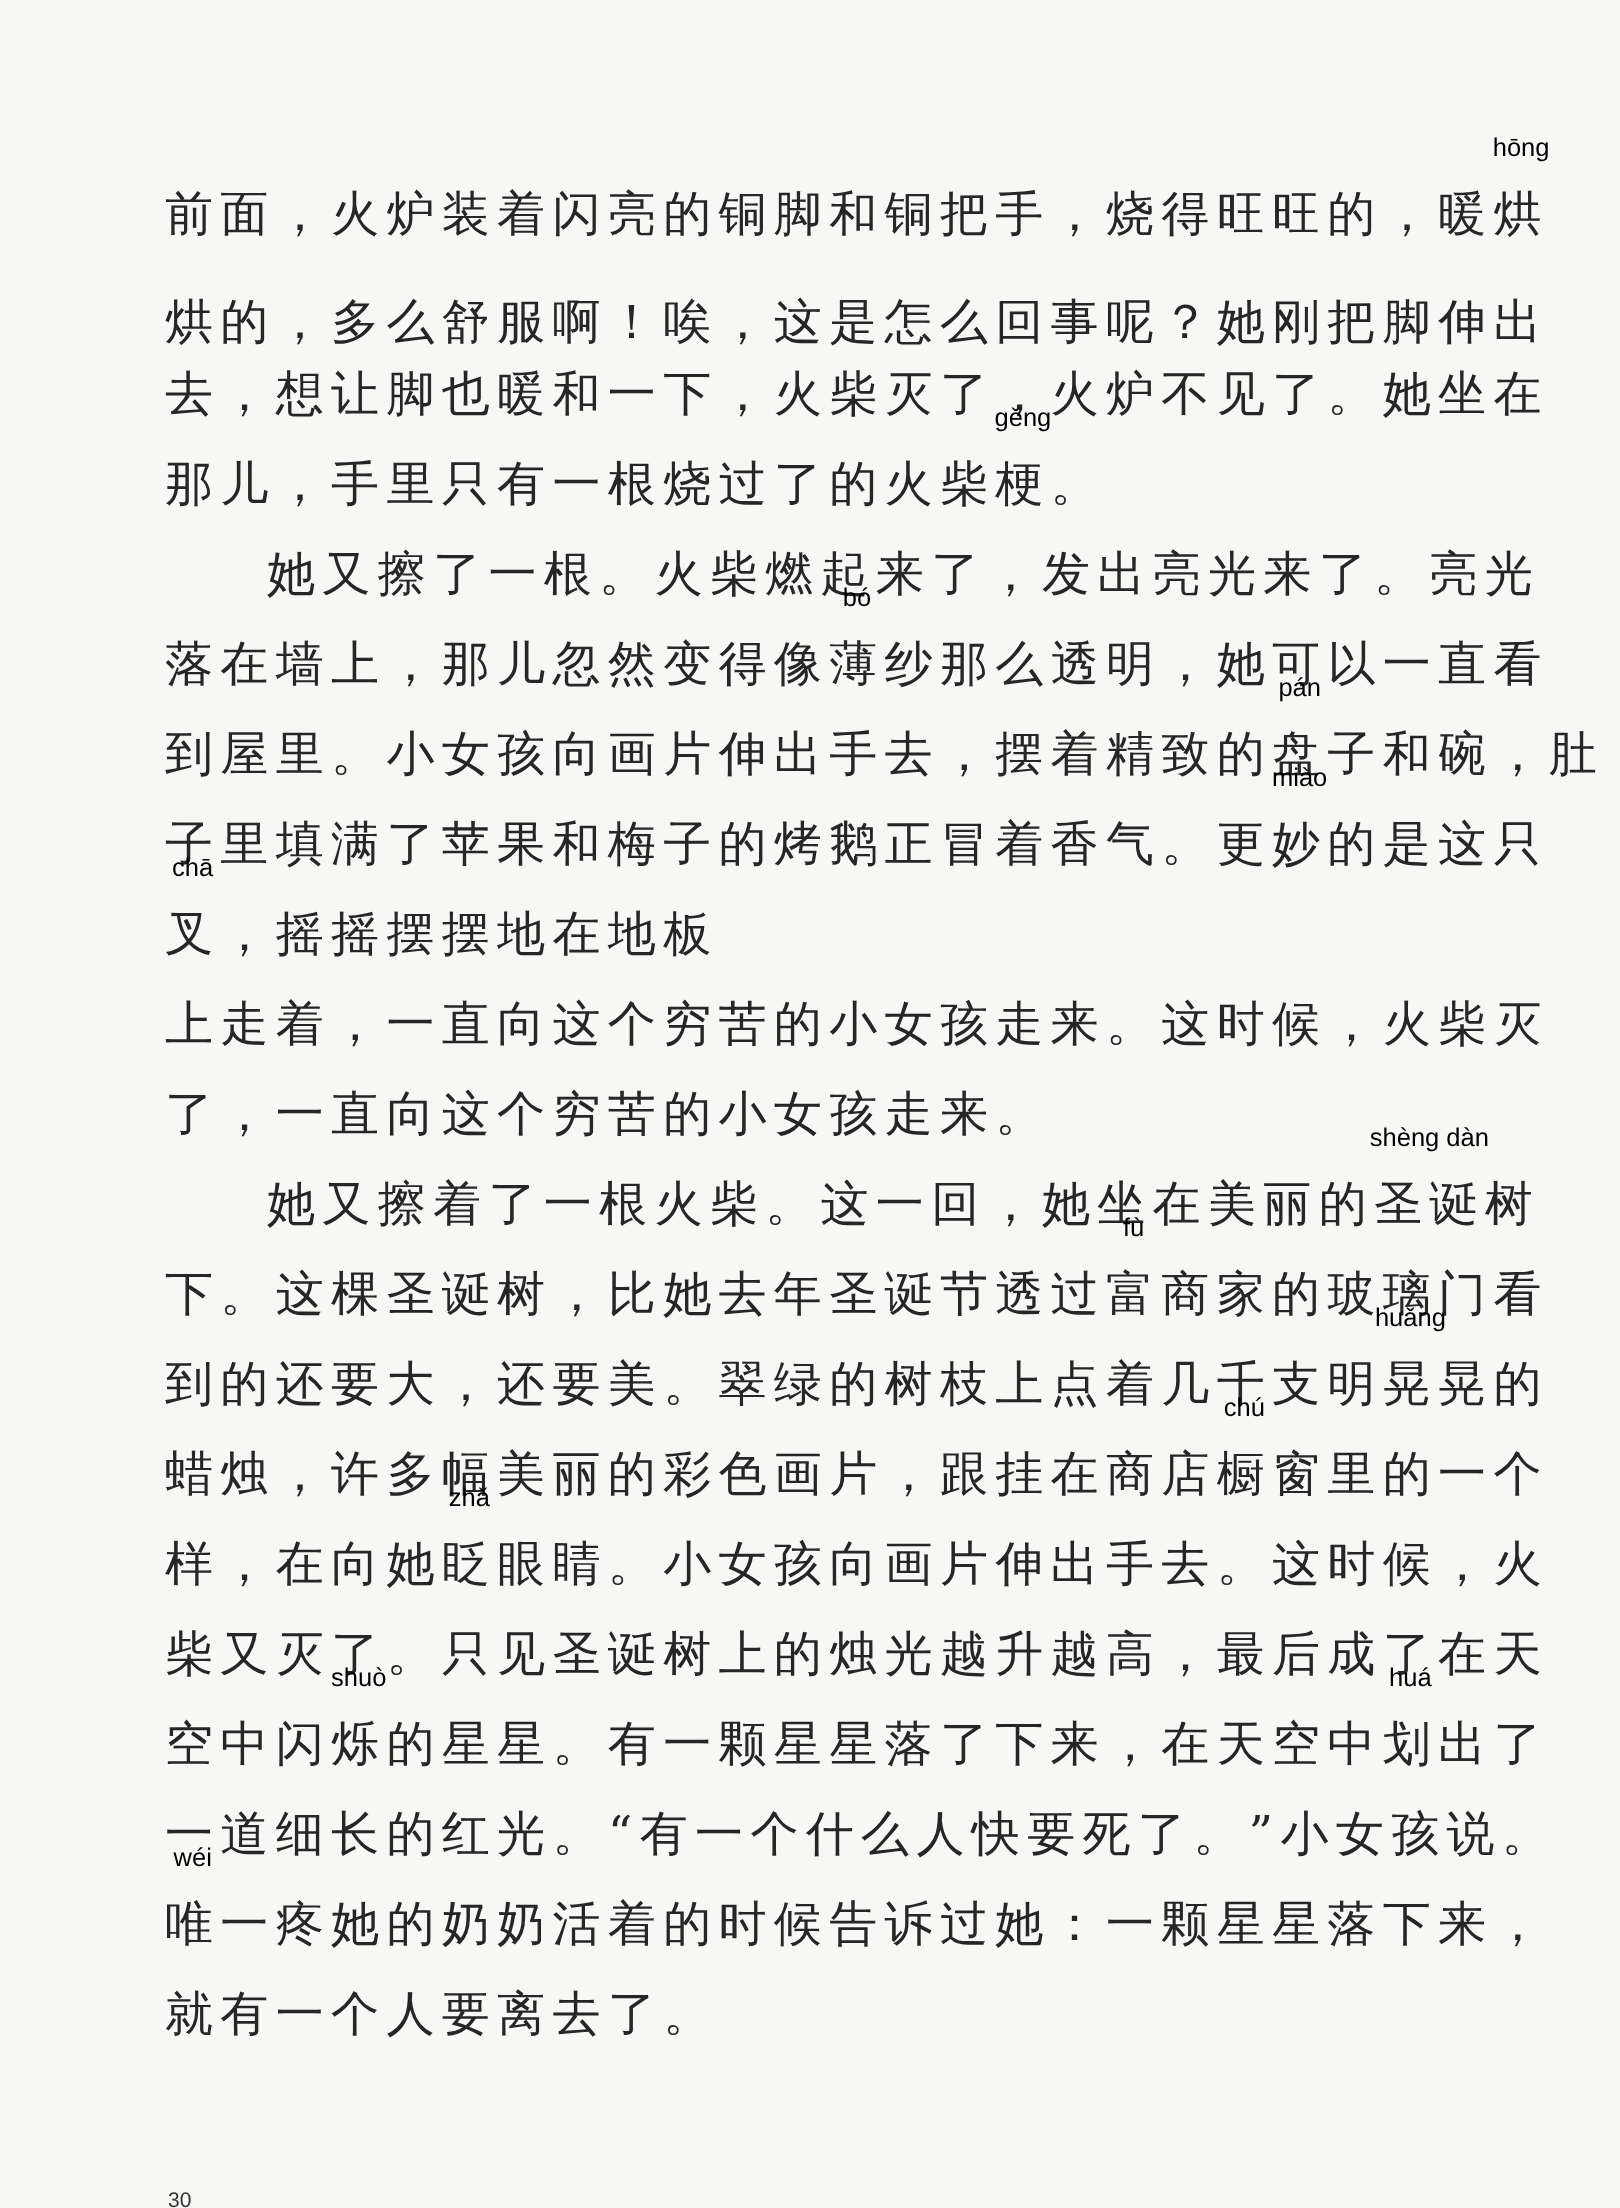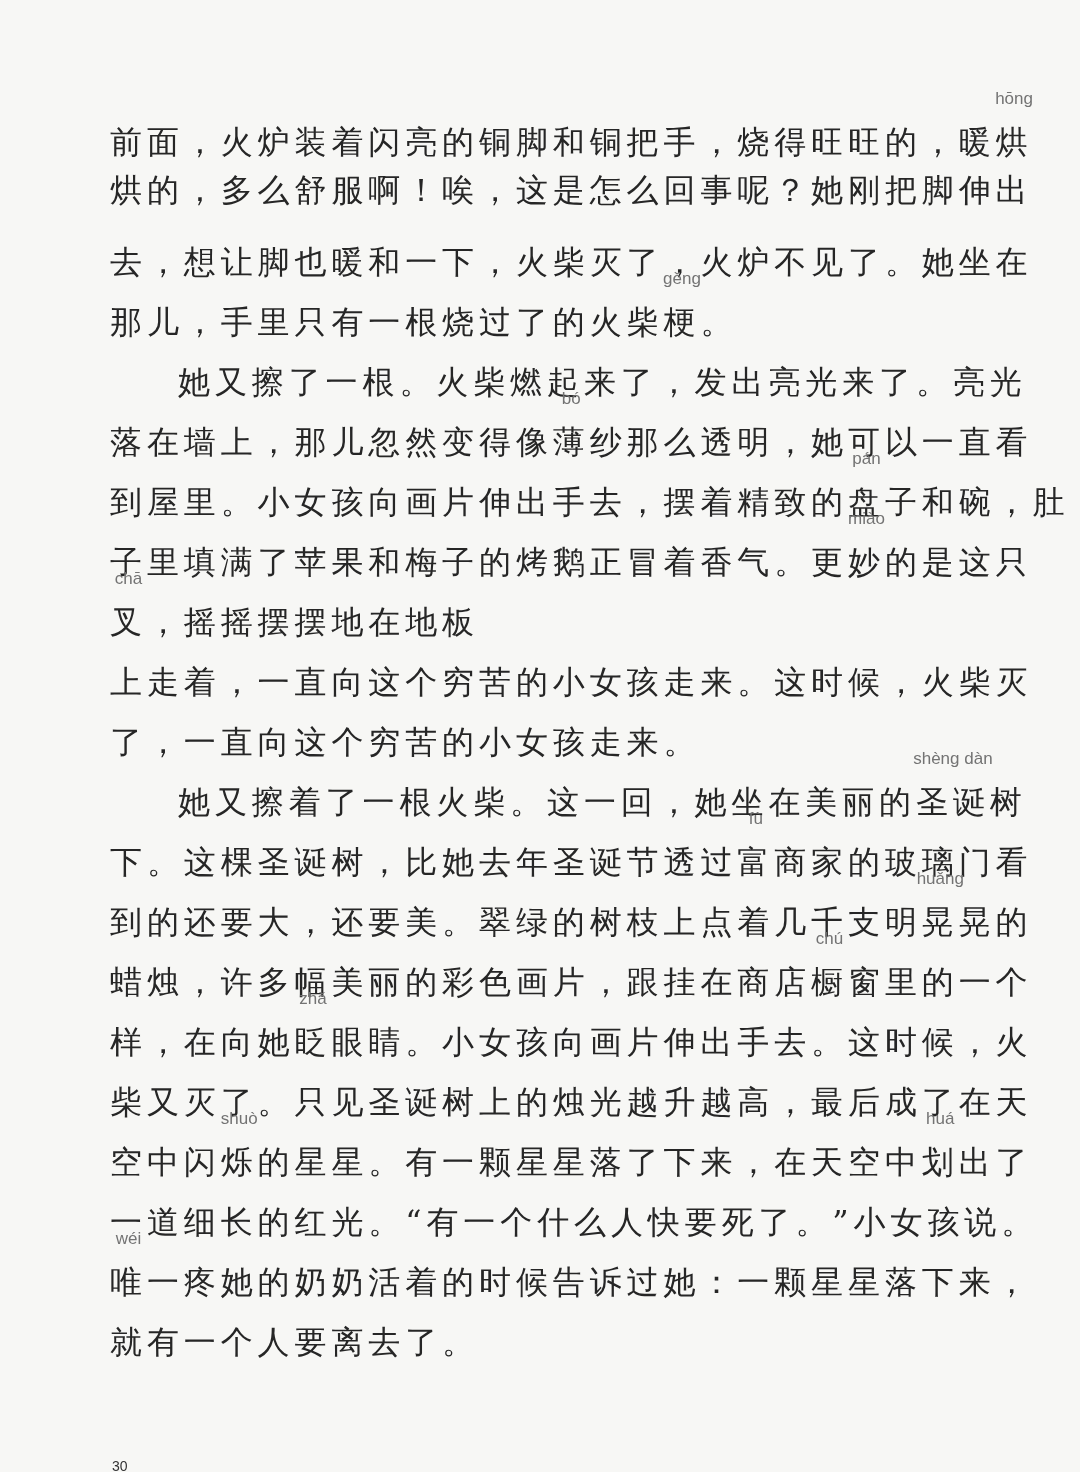--- a/index.html
+++ b/index.html
@@ -26,38 +26,38 @@
   .ruby-wrap { position: relative; display: inline-block; }
   .py {
     position: absolute;
     top: -22px;
     left: 50%;
     transform: translateX(-50%);
     font-family: "Liberation Sans", "DejaVu Sans", sans-serif;
     font-size: 17px;
     line-height: 18px;
     letter-spacing: 0;
-    color: #737373;
+    color: #000000;
     white-space: nowrap;
   }
   .page-number {
     position: absolute;
     left: 112px; top: 1458px;
     font-family: Liberation Sans, sans-serif;
     font-size: 14px;
     color: #333;
   }
 </style>
 </head>
 <body>
 
 <div class="page">
   <div id="text-body">
       <div class="line" style="top: 112px;"><span class="seg">前面，火炉装着闪亮的铜脚和铜把手，烧得旺旺的，暖</span><span class="ruby-wrap"><span class="py">hōng</span><span>烘</span></span></div>
-      <div class="line" style="top: 160px;"><span class="seg">烘的，多么舒服啊！唉，这是怎么回事呢？她刚把脚伸出</span></div>
+      <div class="line" style="top: 184px;"><span class="seg">烘的，多么舒服啊！唉，这是怎么回事呢？她刚把脚伸出</span></div>
       <div class="line" style="top: 232px;"><span class="seg">去，想让脚也暖和一下，火柴灭了，火炉不见了。她坐在</span></div>
       <div class="line" style="top: 292px;"><span class="seg">那儿，手里只有一根烧过了的火柴</span><span class="ruby-wrap"><span class="py">gěng</span><span>梗</span></span><span class="seg">。</span></div>
       <div class="line indent" style="top: 352px;"><span class="seg">她又擦了一根。火柴燃起来了，发出亮光来了。亮光</span></div>
       <div class="line" style="top: 412px;"><span class="seg">落在墙上，那儿忽然变得像</span><span class="ruby-wrap"><span class="py">bó</span><span>薄</span></span><span class="seg">纱那么透明，她可以一直看</span></div>
       <div class="line" style="top: 472px;"><span class="seg">到屋里。小女孩向画片伸出手去，摆着精致的</span><span class="ruby-wrap"><span class="py">pán</span><span>盘</span></span><span class="seg">子和碗，肚</span></div>
       <div class="line" style="top: 532px;"><span class="seg">子里填满了苹果和梅子的烤鹅正冒着香气。更</span><span class="ruby-wrap"><span class="py">miào</span><span>妙</span></span><span class="seg">的是这只</span></div>
       <div class="line" style="top: 592px;"><span class="ruby-wrap"><span class="py">chā</span><span>叉</span></span><span class="seg">，摇摇摆摆地在地板</span></div>
       <div class="line" style="top: 652px;"><span class="seg">上走着，一直向这个穷苦的小女孩走来。这时候，火柴灭</span></div>
       <div class="line" style="top: 712px;"><span class="seg">了，一直向这个穷苦的小女孩走来。</span></div>
       <div class="line indent" style="top: 772px;"><span class="seg">她又擦着了一根火柴。这一回，她坐在美丽的</span><span class="ruby-wrap"><span class="py">shèng dàn</span><span>圣诞</span></span><span class="seg">树</span></div>

